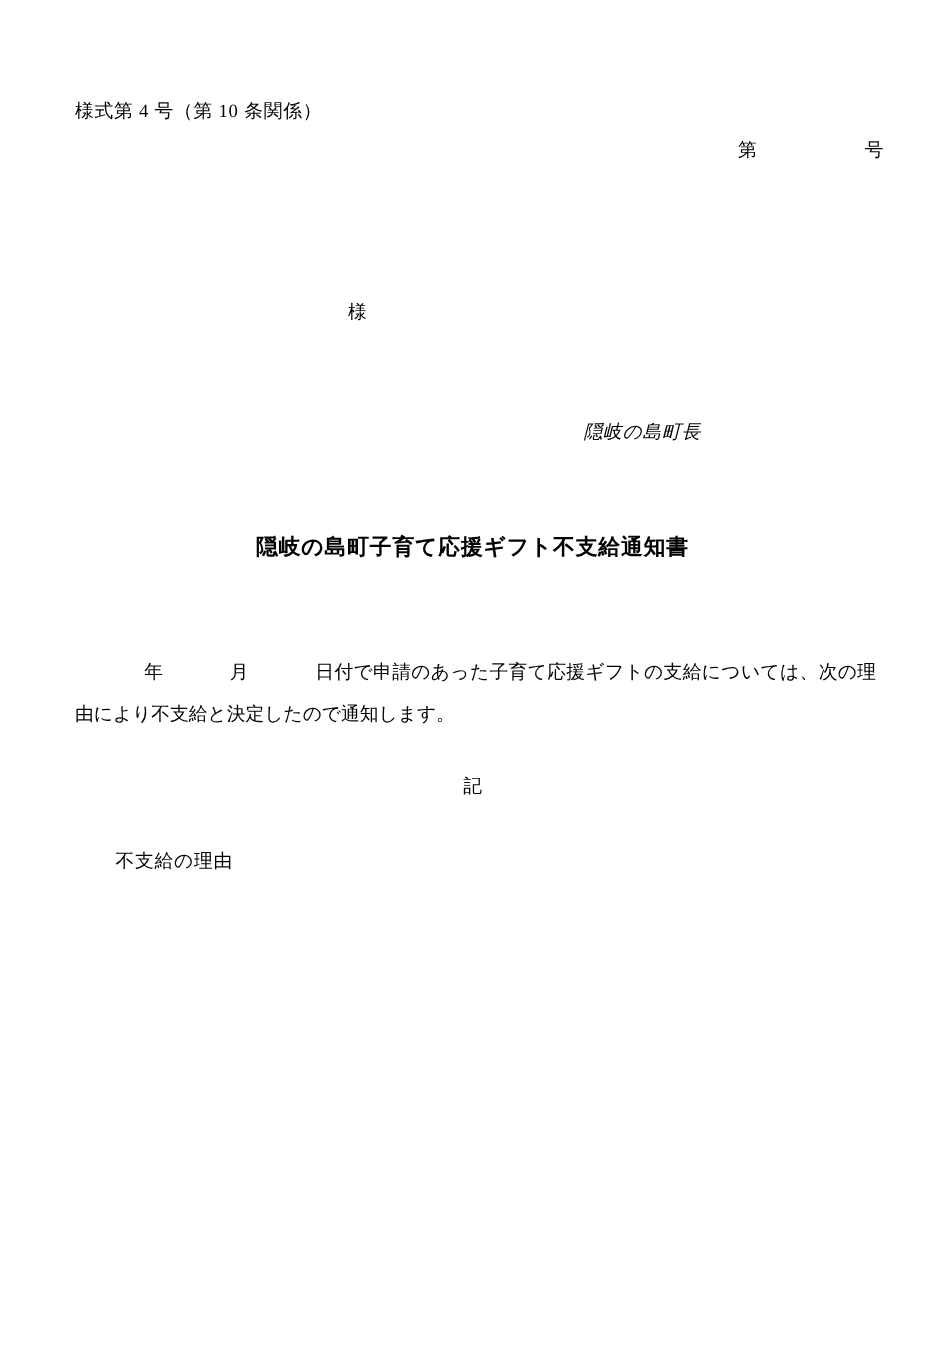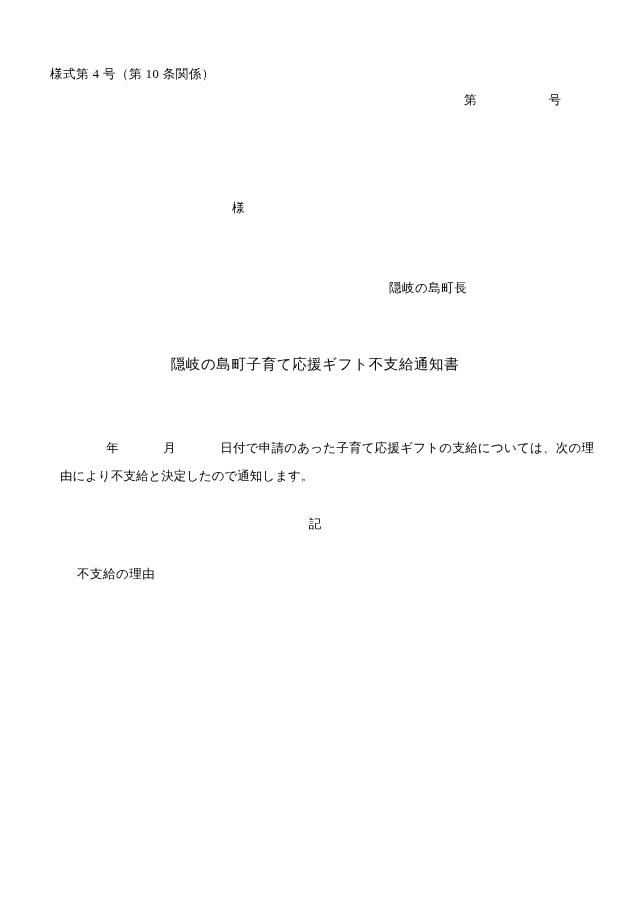--- a/index.html
+++ b/index.html
@@ -25,21 +25,21 @@
   .form-no {
     position: absolute;
     left: 50px;
     top: 66px;
     font-size: 12.5px;
     letter-spacing: 0.5px;
     white-space: nowrap;
   }
   .doc-number {
     position: absolute;
-    left: 464px;
+    left: 492px;
     top: 92px;
     font-size: 12.5px;
     white-space: nowrap;
   }
   .doc-number .gap {
     display: inline-block;
     width: 72px;
   }
   .doc-date {
     position: absolute;
@@ -63,34 +63,35 @@
     font-size: 12.5px;
     white-space: nowrap;
   }
   .issuer {
     position: absolute;
     left: 389px;
     top: 280px;
     font-size: 12.5px;
     letter-spacing: 0.5px;
     white-space: nowrap;
+    font-style: italic;
   }
   .doc-title {
     position: absolute;
     left: 0;
     top: 355px;
     width: 630px;
     text-align: center;
     font-size: 14.5px;
-    font-weight: normal;
+    font-weight: bold;
     letter-spacing: 0.6px;
   }
   .body-text {
     position: absolute;
-    left: 60px;
+    left: 50px;
     top: 434px;
     width: 534px;
     font-size: 12.5px;
     line-height: 28px;
     text-align: justify;
   }
   .body-text .indent {
     display: inline-block;
     width: 46px;
   }

